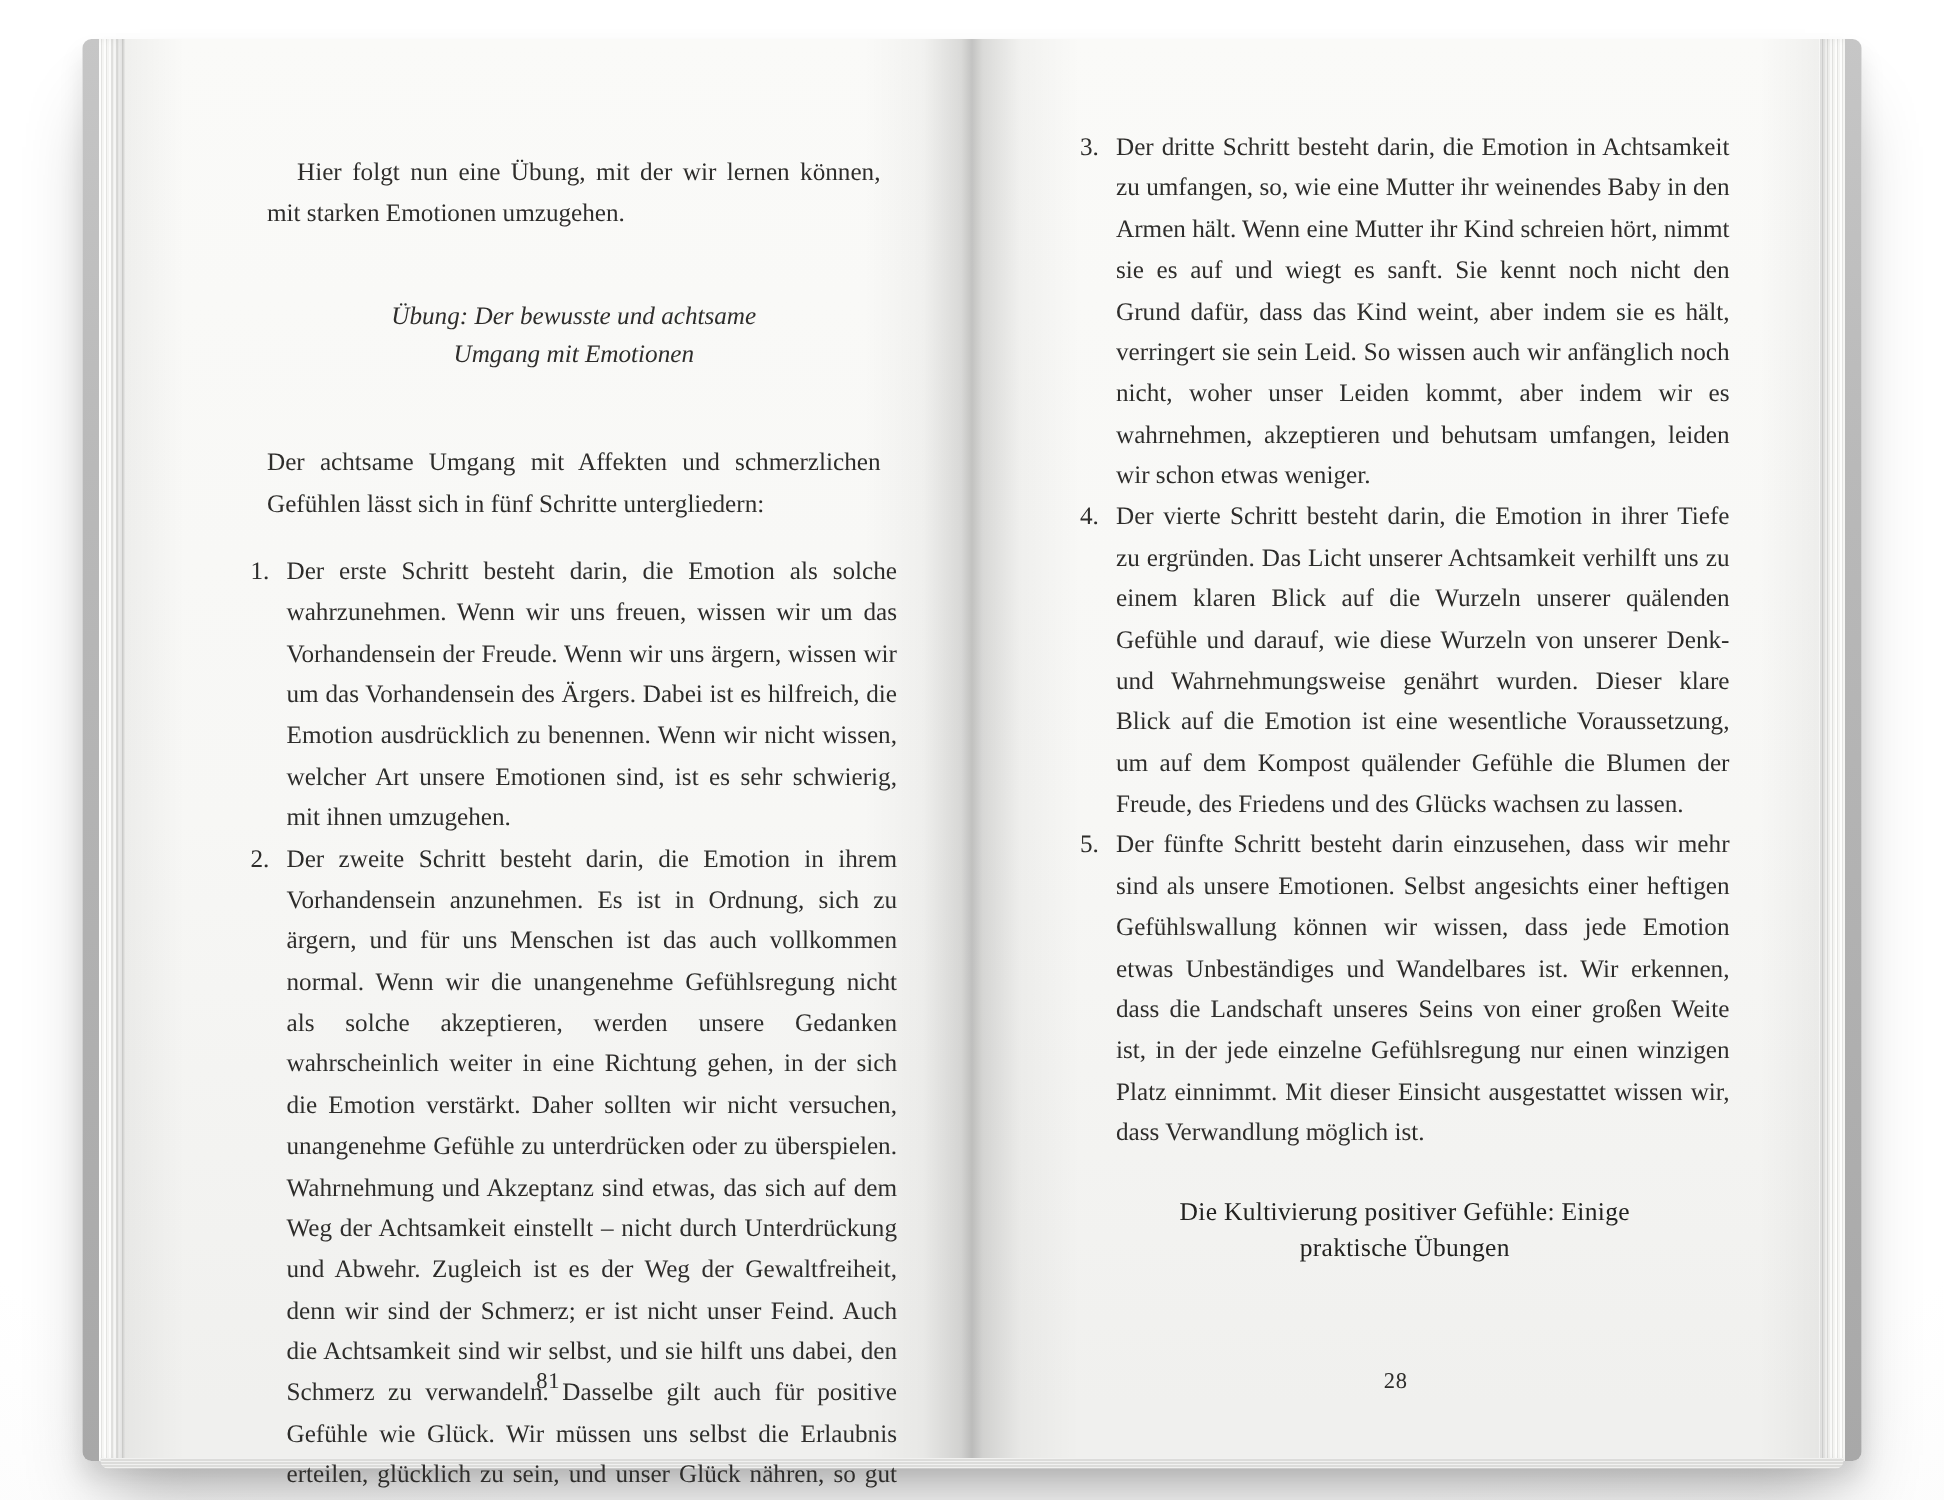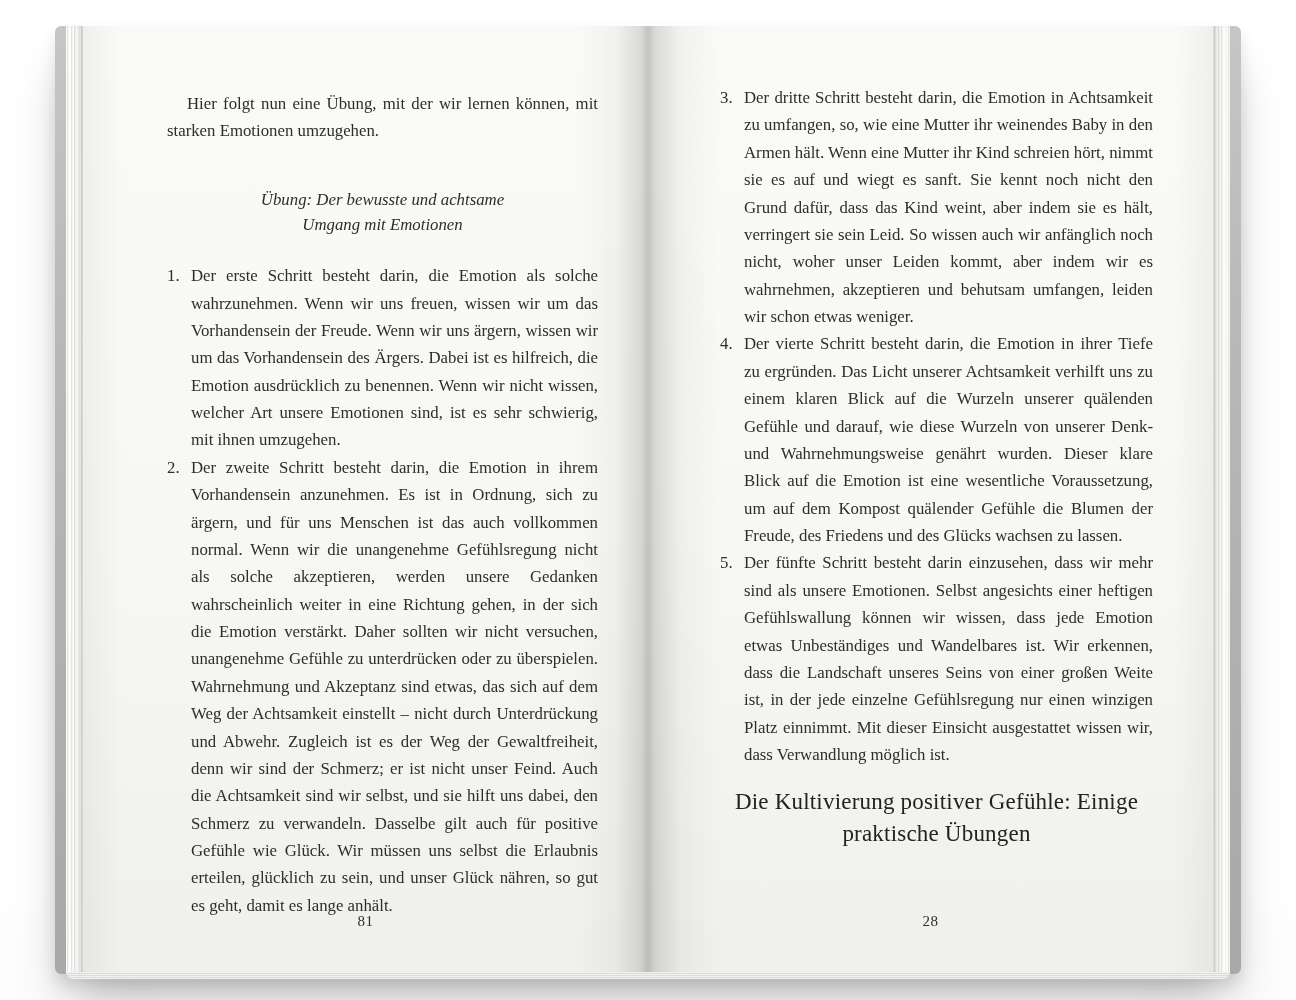--- a/index.html
+++ b/index.html
@@ -65,40 +65,40 @@
     position: relative; height: 100%; box-sizing: border-box; z-index: 1;
   }
   .page.left  .page-inner { padding: 64px 50px 0 84px; }
   .page.right .page-inner { padding: 58px 60px 0 72px; }
 
   .body-text {
     font-size: 16.8px; line-height: 1.63;
     text-align: justify;
     hyphens: auto; -webkit-hyphens: auto;
   }
-  p { margin: 0; }
+  p { margin: 11px; }
 
   .intro { text-indent: 20px; margin-bottom: 42px; }
   .exercise-heading {
     font-style: italic; text-align: center; text-indent: 0;
     white-space: pre-line; line-height: 1.5;
-    margin: 0 0 25px 0;
+    margin: 0 0 46px 0;
   }
   .lead { margin-bottom: 18px; }
 
   .step { display: flex; align-items: flex-start; }
   .step-num { flex: 0 0 24px; }
   .step-body { flex: 1 1 auto; display: block; text-align: justify; }
   .it { }
 
   .section-heading {
-    font-weight: normal; font-size: 23px; line-height: 1.38;
+    font-weight: normal; font-size: 17px; line-height: 1.38;
     text-align: center; white-space: pre-line;
     color: #222220; letter-spacing: 0.2px;
-    margin: 18px 0 26px 0;
+    margin: 28px 0 26px 0;
   }
   .closing { text-align: justify; }
 
   .page-number {
     position: absolute; bottom: 44px; left: 0; right: 0; z-index: 1;
     text-align: center; font-size: 15px; letter-spacing: 0.5px;
   }
 </style>
 </head>
 <body>
@@ -107,20 +107,21 @@
   <div class="book">
 
     <div class="cover-edge left"></div>
     <div class="page-stack left"></div>
 
     <div class="page left">
       <div class="page-inner body-text">
         <p class="intro">Hier folgt nun eine Übung, mit der wir lernen können, mit starken Emotionen umzugehen.</p>
         <div class="exercise-heading">Übung: Der bewusste und achtsame
 Umgang mit Emotionen</div>
+        <p class="lead">Der achtsame Umgang mit Affekten und schmerzlichen Gefühlen lässt sich in fünf Schritte untergliedern:</p>
         <div class="steps">
             <div class="step">
               <span class="step-num">1.</span>
               <span class="step-body"><span>Der erste Schritt besteht darin, die Emotion als solche </span><span class="it">wahrzunehmen</span><span>. Wenn wir uns freuen, wissen wir um das Vorhandensein der Freude. Wenn wir uns ärgern, wissen wir um das Vorhandensein des Ärgers. Dabei ist es hilfreich, die Emotion ausdrücklich zu benennen. Wenn wir nicht wissen, welcher Art unsere Emotionen sind, ist es sehr schwierig, mit ihnen umzugehen.</span></span>
             </div>
             <div class="step">
               <span class="step-num">2.</span>
               <span class="step-body"><span>Der zweite Schritt besteht darin, die Emotion in ihrem Vorhandensein </span><span class="it">anzunehmen</span><span>. Es ist in Ordnung, sich zu ärgern, und für uns Menschen ist das auch vollkommen normal. Wenn wir die unangenehme Gefühlsregung nicht als solche akzeptieren, werden unsere Gedanken wahrscheinlich weiter in eine Richtung gehen, in der sich die Emotion verstärkt. Daher sollten wir nicht versuchen, unangenehme Gefühle zu unterdrücken oder zu überspielen. Wahrnehmung und Akzeptanz sind etwas, das sich auf dem Weg der Achtsamkeit einstellt – nicht durch Unterdrückung und Abwehr. Zugleich ist es der Weg der Gewaltfreiheit, denn wir sind der Schmerz; er ist nicht unser Feind. Auch die Achtsamkeit sind wir selbst, und sie hilft uns dabei, den Schmerz zu verwandeln. Dasselbe gilt auch für positive Gefühle wie Glück. Wir müssen uns selbst die Erlaubnis erteilen, glücklich zu sein, und unser Glück nähren, so gut es geht, damit es lange anhält.</span></span>
             </div>
           </div>

